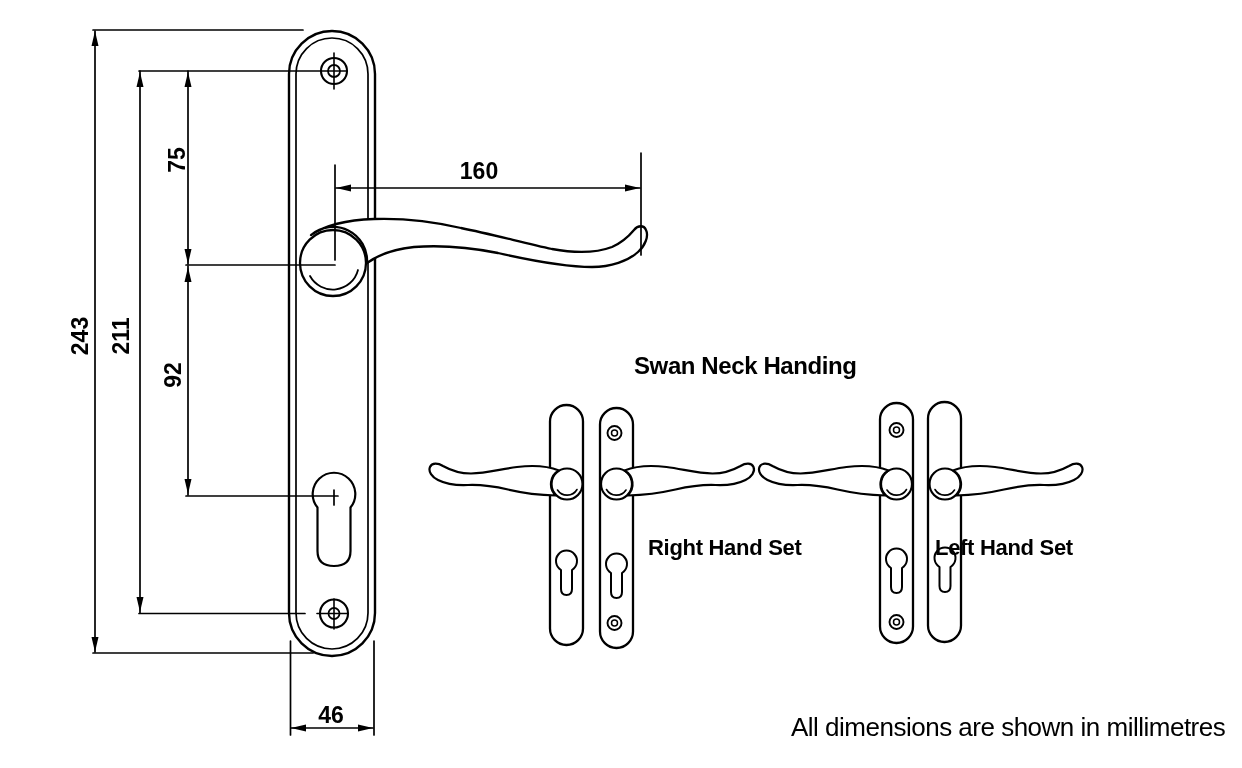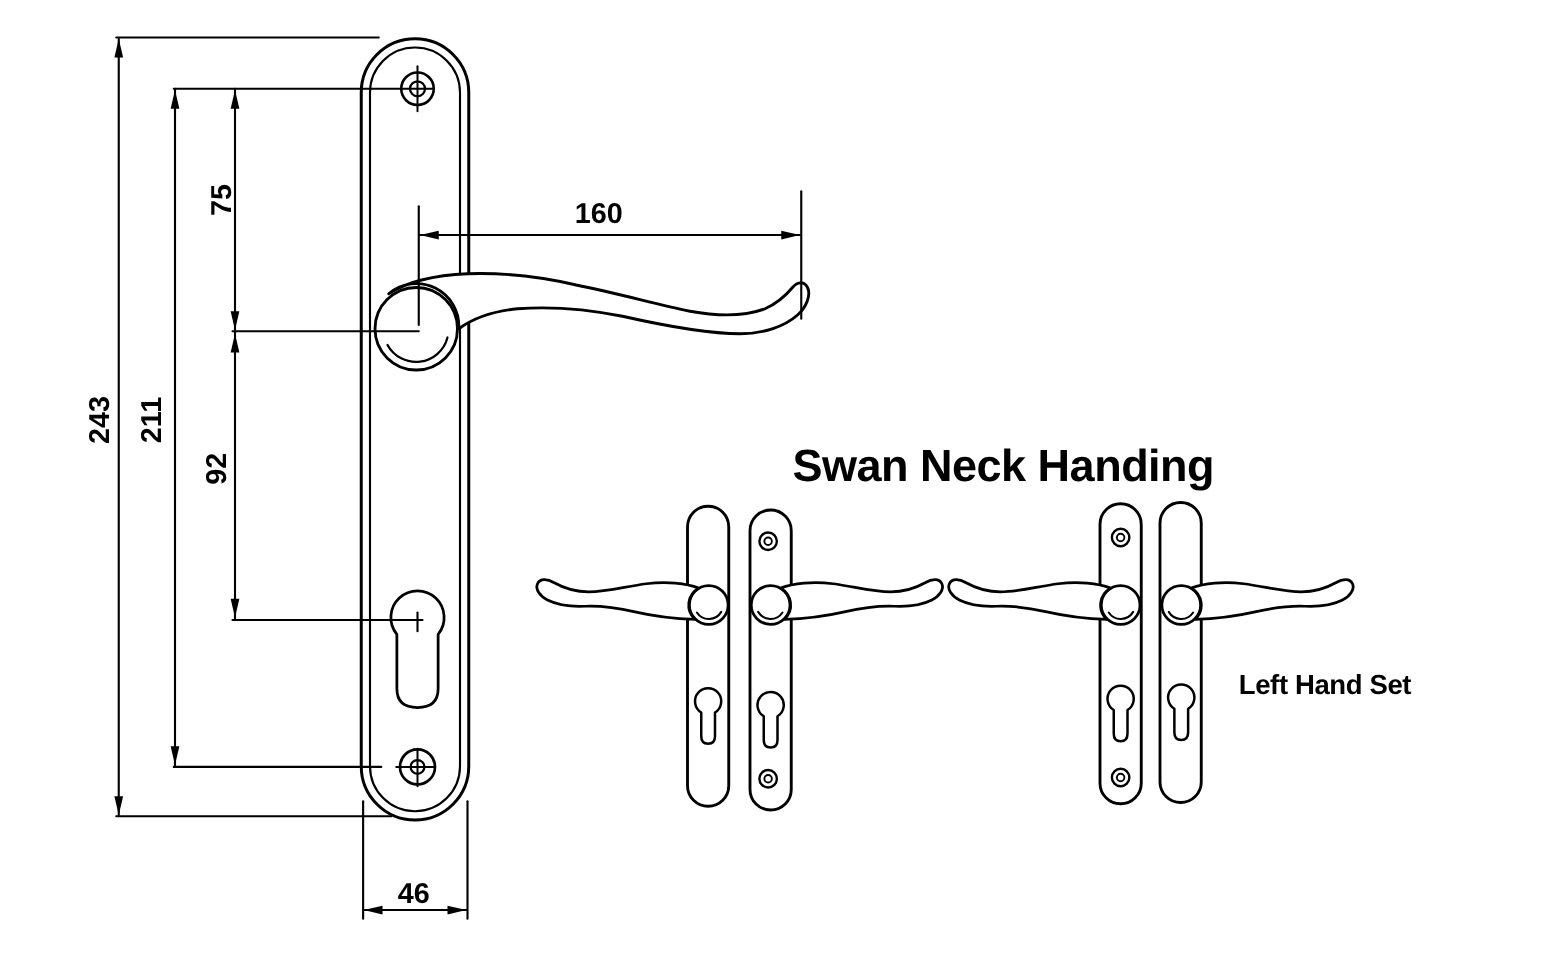--- a/index.html
+++ b/index.html
@@ -24,21 +24,21 @@
     transform:translate(-50%,-50%) rotate(-90deg);
   }
   .caption{
     position:absolute;
     font:700 22px "Liberation Sans", sans-serif;
     color:#000;
     white-space:nowrap;
     letter-spacing:-0.3px;
   }
   .caption.title{
-    font-size:36px;
+    font-size:24px;
     letter-spacing:-0.4px;
   }
   .footnote{
     position:absolute;
     font:400 26px "Liberation Sans", sans-serif;
     color:#000;
     white-space:nowrap;
     letter-spacing:-0.5px;
   }
 </style>
@@ -242,16 +242,18 @@
   <div class="dim-label vert" style="left:177px;top:160px;">75</div>
 
   <div class="dim-label vert" style="left:173px;top:375px;">92</div>
 
   <div class="dim-label" style="left:479px;top:171px;">160</div>
 
   <div class="dim-label" style="left:331px;top:715px;">46</div>
 
   <div class="caption title" style="left:634px;top:352px;">Swan Neck Handing</div>
 
-
-  <div class="caption" style="left:991px;top:535px;">Left Hand Set</div>
-
+  <div class="caption" style="left:648px;top:535px;">Right Hand Set</div>
+
+  <div class="caption" style="left:935px;top:535px;">Left Hand Set</div>
+
+  <div class="footnote" style="left:791px;top:712px;">All dimensions are shown in millimetres</div>
 </div>
 
 </body></html>

